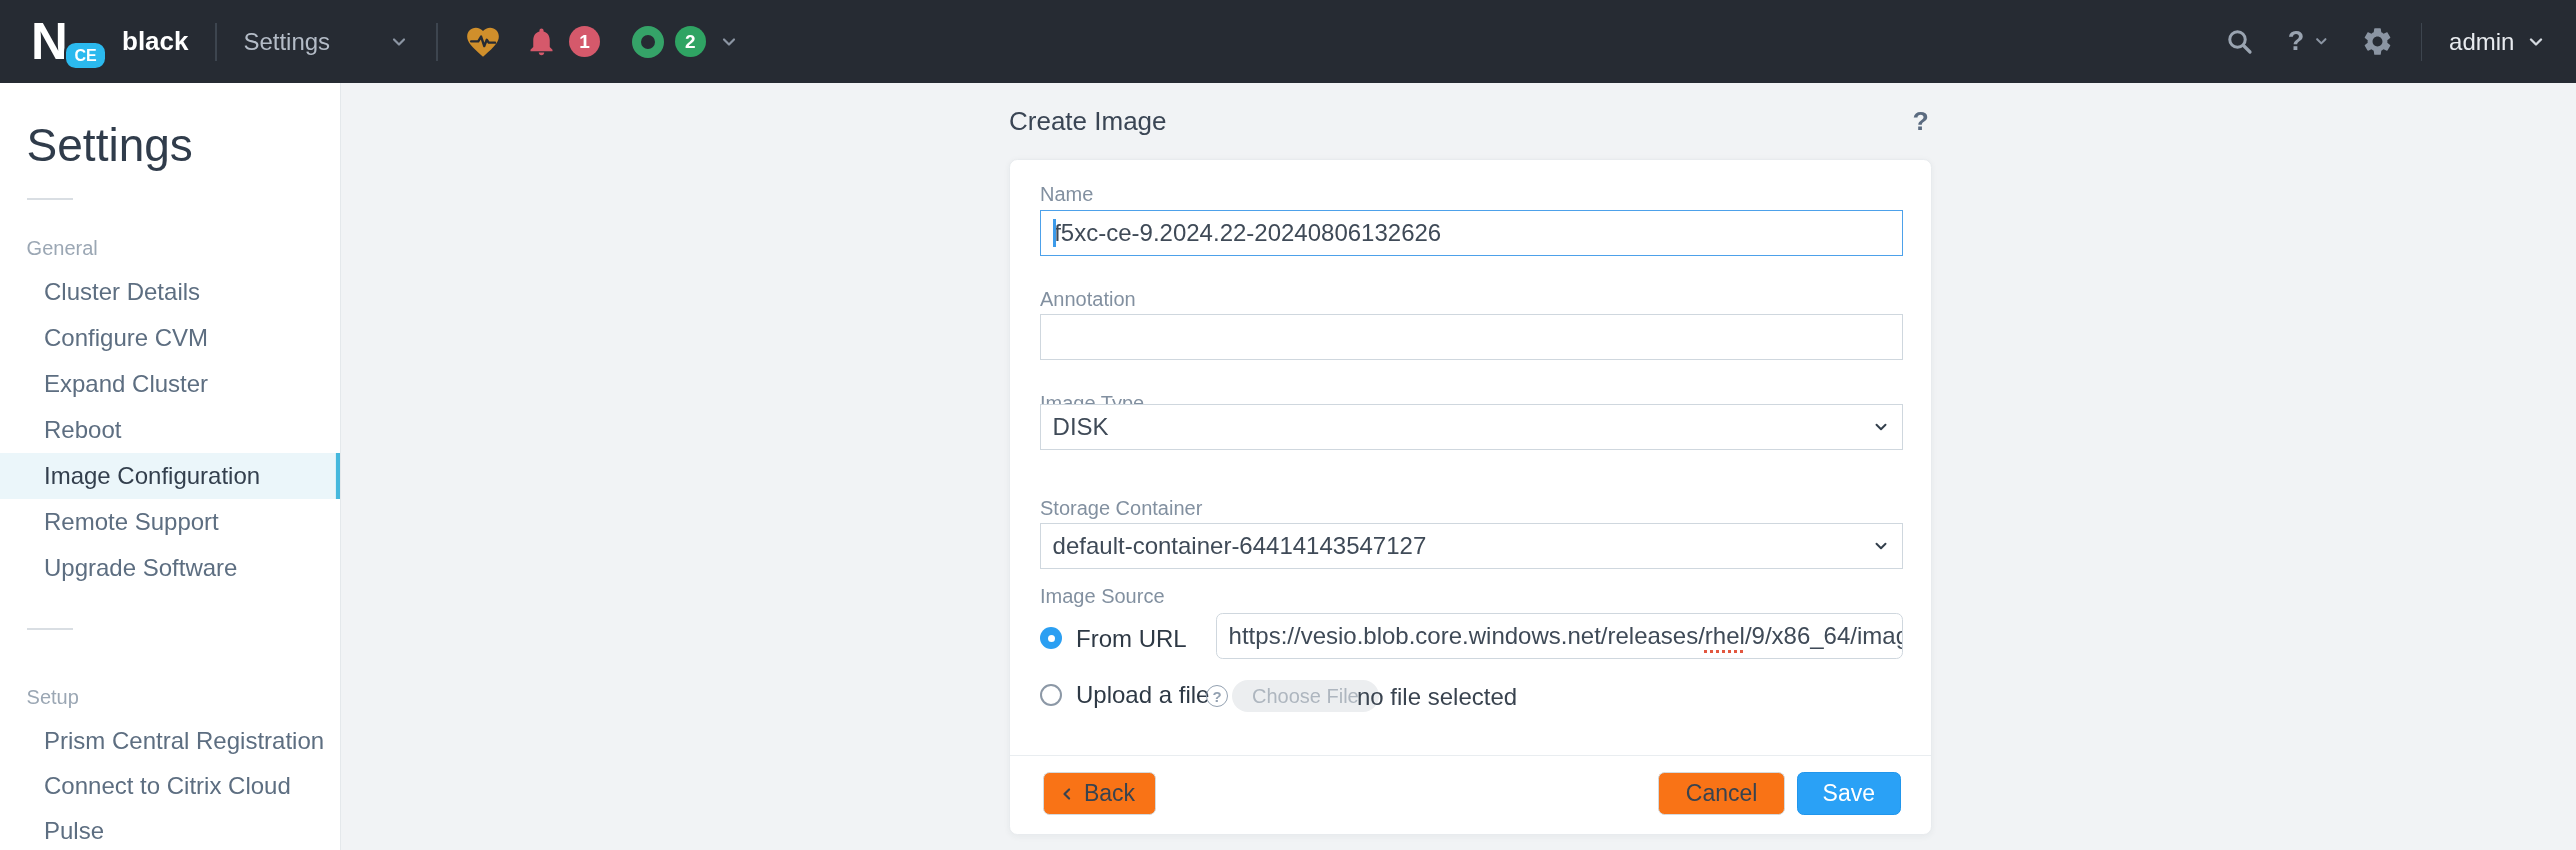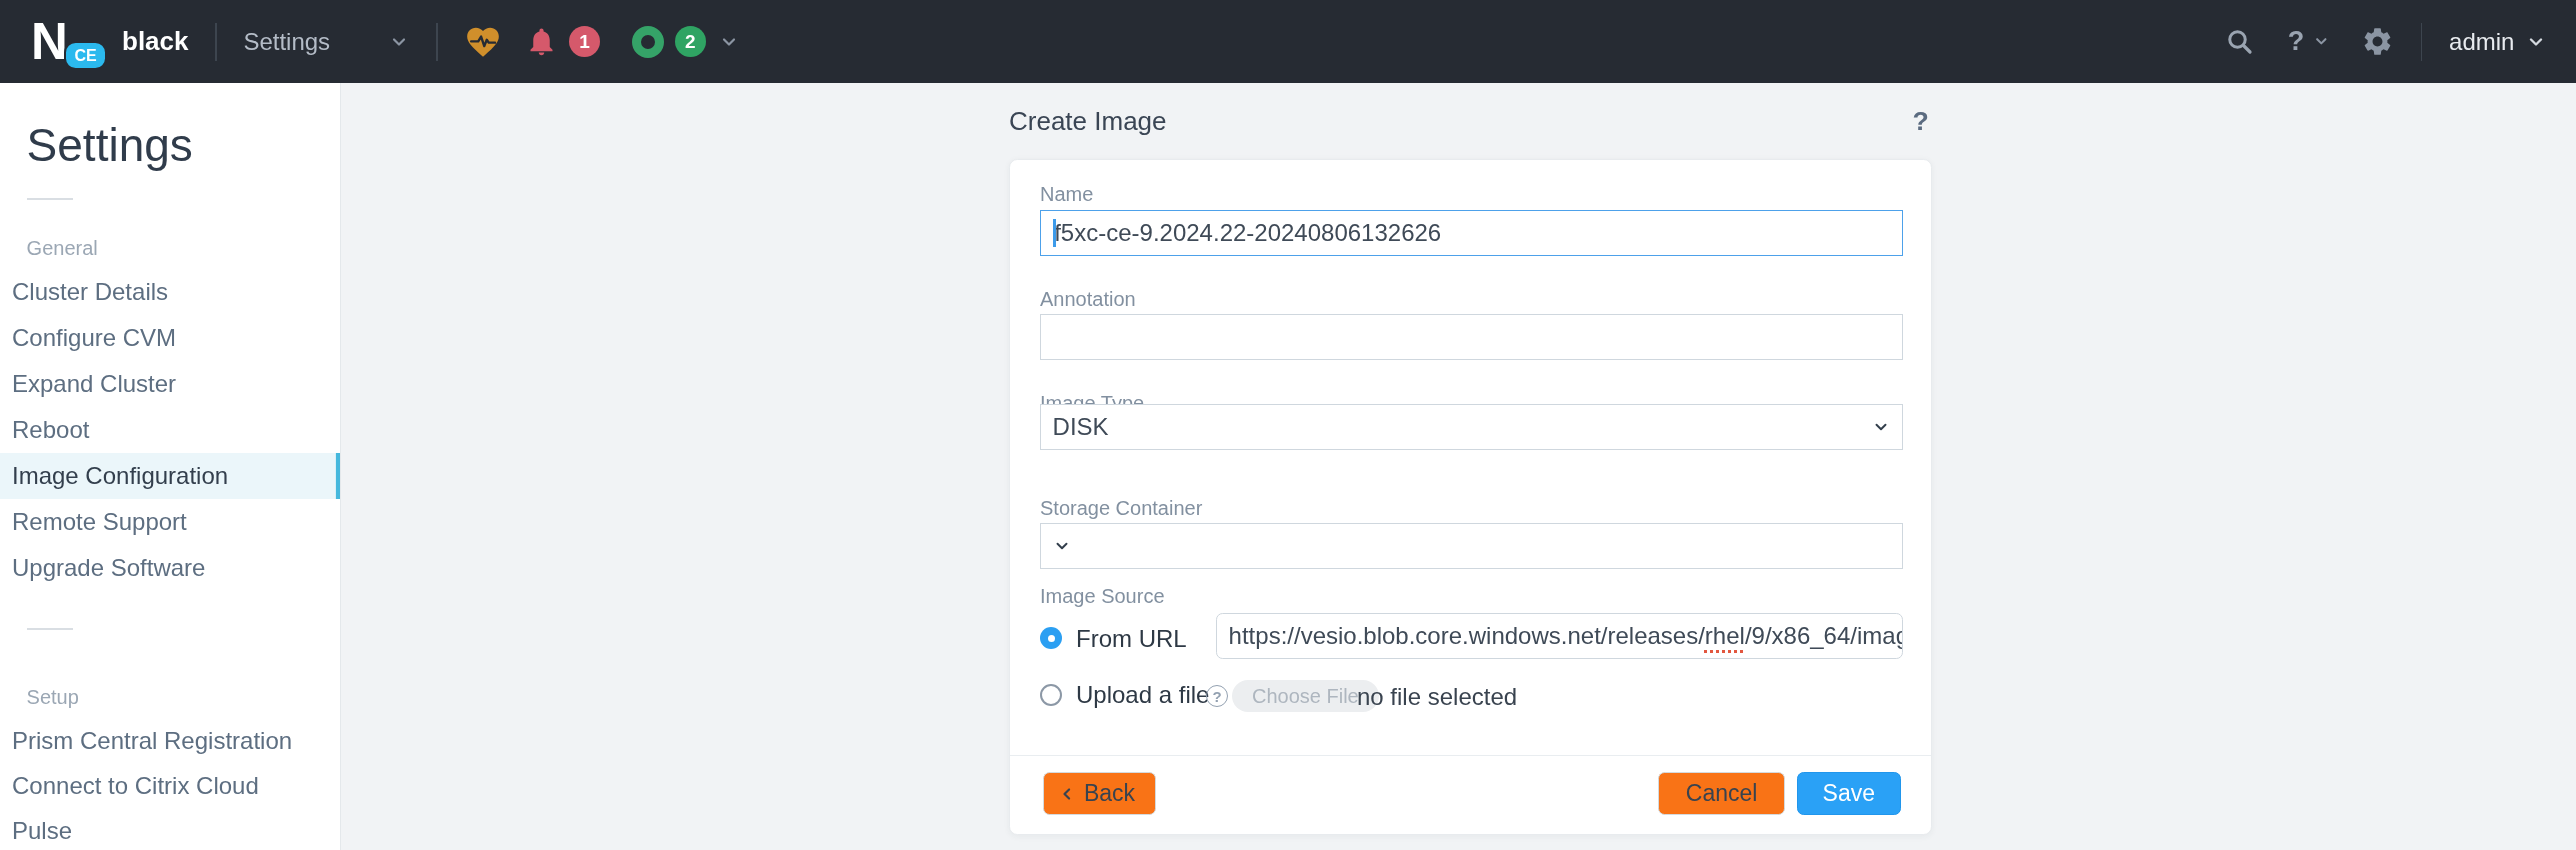--- a/index.html
+++ b/index.html
@@ -22,21 +22,21 @@
   .donut { width:32px; height:32px; border-radius:50%; border:9px solid #35a368; }
   .tb-right { margin-left:auto; display:flex; align-items:center; }
   .help-q { color:#9aa4b1; font-size:27px; font-weight:700; }
   .admin-label { color:#e8ebef; font-size:24px; }
 
   
   .sidebar { position:absolute; left:0; top:83px; width:341px; height:768px; background:#ffffff; border-right:0.8px solid #e4e8eb; }
   .sb-title { font-size:46px; font-weight:400; color:#303c4b; margin:37px 0 0 26.6px; line-height:50px; }
   .sb-divider { width:46px; height:1.7px; background:#d9dee3; margin:28px 0 0 26.6px; }
   .sb-section { font-size:20px; color:#9ba7b4; margin:37px 0 12.4px 26.6px; height:20px; }
-  .sb-item { height:46px; line-height:46px; padding-left:12px; font-size:24px; color:#5d6e81; cursor:pointer; white-space:nowrap; }
+  .sb-item { height:46px; line-height:46px; padding-left:44px; font-size:24px; color:#5d6e81; cursor:pointer; white-space:nowrap; }
   .sb-item.selected { background:#ebf6fa; color:#333f4d; box-shadow:inset -4.1px 0 0 #45b8dd; }
   .sb-item-short { height:45px; line-height:45px; }
 
   
   .modal-titlebar { position:absolute; left:1009px; top:106px; width:923px; display:flex; justify-content:space-between; align-items:center; }
   .modal-title { font-size:26px; color:#3a4554; font-weight:500; }
   .modal-help { font-size:26.6px; font-weight:700; color:#5b6b80; cursor:pointer; margin-right:3.3px; }
   .card { position:absolute; left:1009px; top:159px; width:923px; height:676px; background:#ffffff; border:0.8px solid #e8ebee; border-radius:8.3px; box-shadow:0 1.7px 6.6px rgba(40,50,60,0.05); }
   .f-label { position:absolute; left:30px; font-size:20px; color:#8290a0; }
   .f-box { position:absolute; left:30px; width:863px; height:46px; border:1.7px solid #cfd7de; border-radius:0; background:#fff; display:flex; align-items:center; padding:0 11.6px; font-size:24px; color:#3f4a57; cursor:text; }
@@ -177,20 +177,21 @@
     <span>DISK</span>
     <span>
       <svg width="18" height="18" viewBox="0 0 24 24">
           <path d="M6 9l6 6 6-6" fill="none" stroke="#333f4c" stroke-width="2.6" stroke-linecap="round" stroke-linejoin="round"></path>
         </svg>
     </span>
   </div>
 
   <div class="f-label" style="top:337px;">Storage Container</div>
   <div class="f-box selectbox" style="top:363px;">
+    <span>default-container-64414143547127</span>
     <span>
       <svg width="18" height="18" viewBox="0 0 24 24">
           <path d="M6 9l6 6 6-6" fill="none" stroke="#333f4c" stroke-width="2.6" stroke-linecap="round" stroke-linejoin="round"></path>
         </svg>
     </span>
   </div>
 
   <div class="f-label" style="top:425px;">Image Source</div>
 
   <div class="radio on" style="left:30px; top:467px;"></div>

